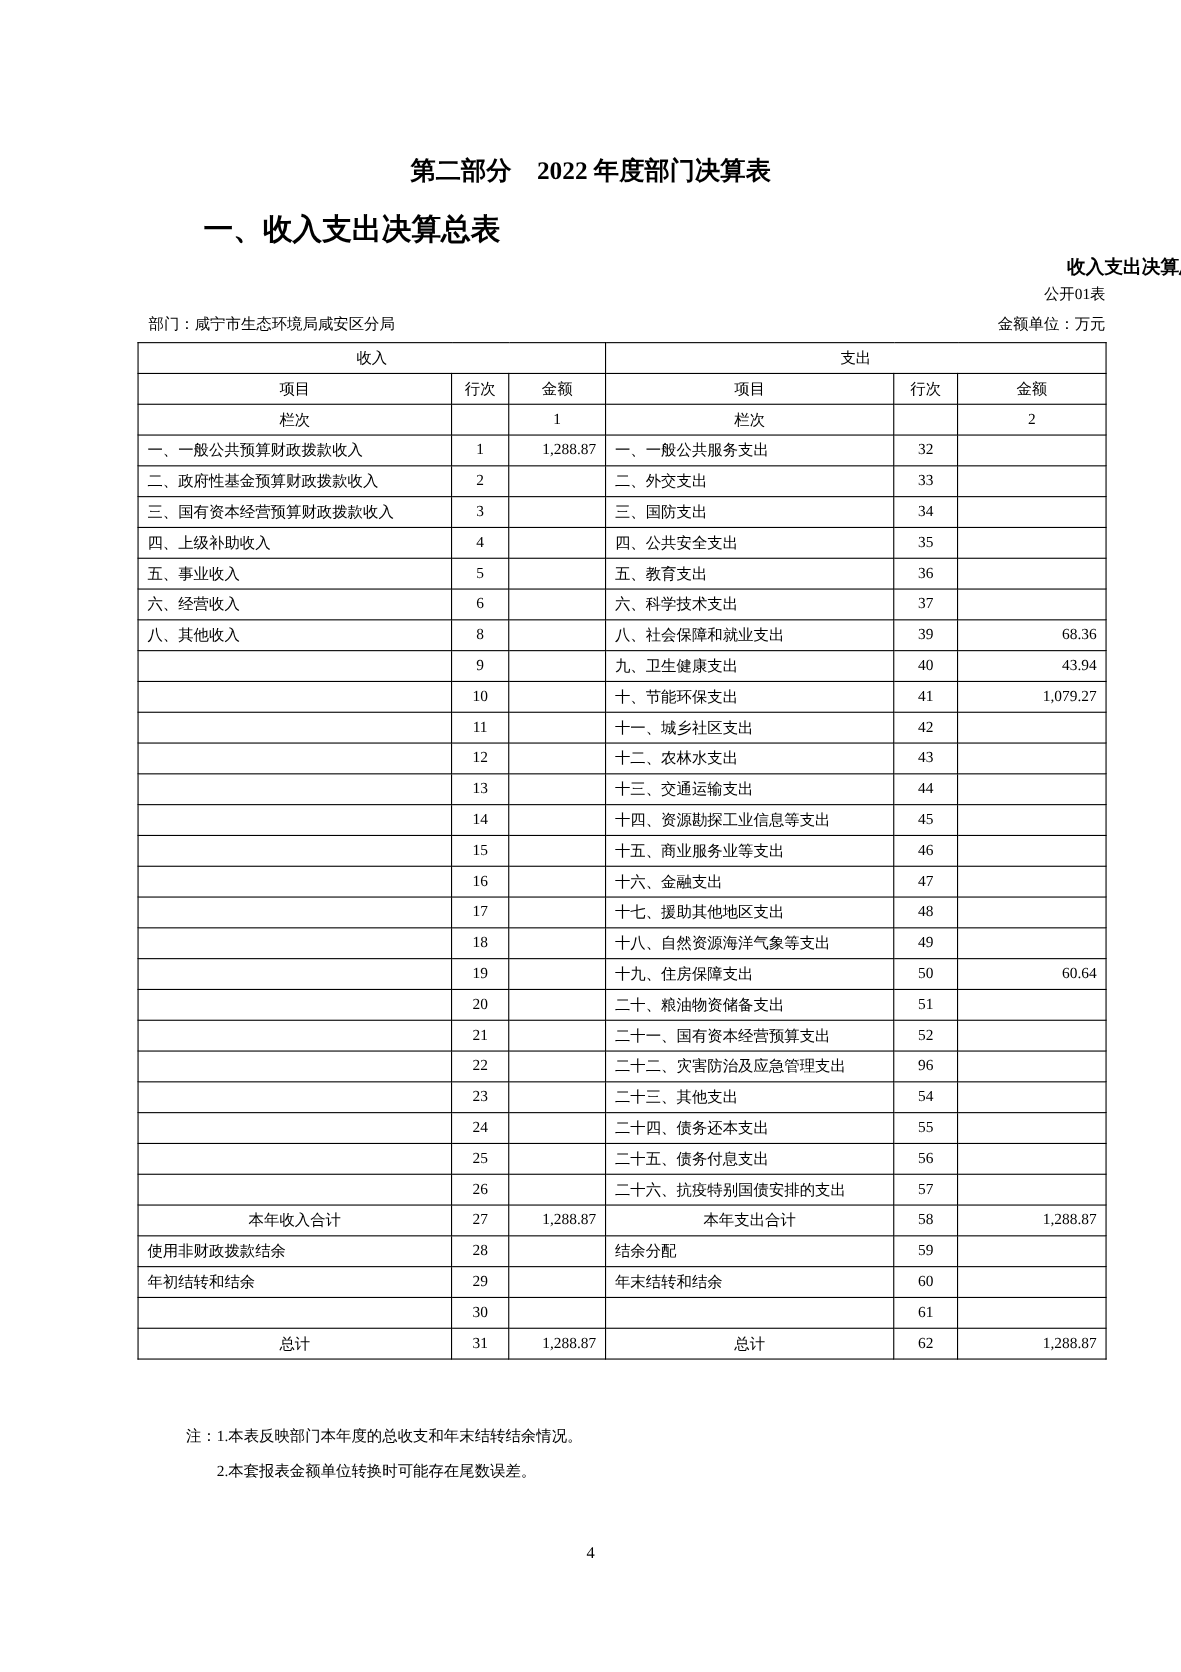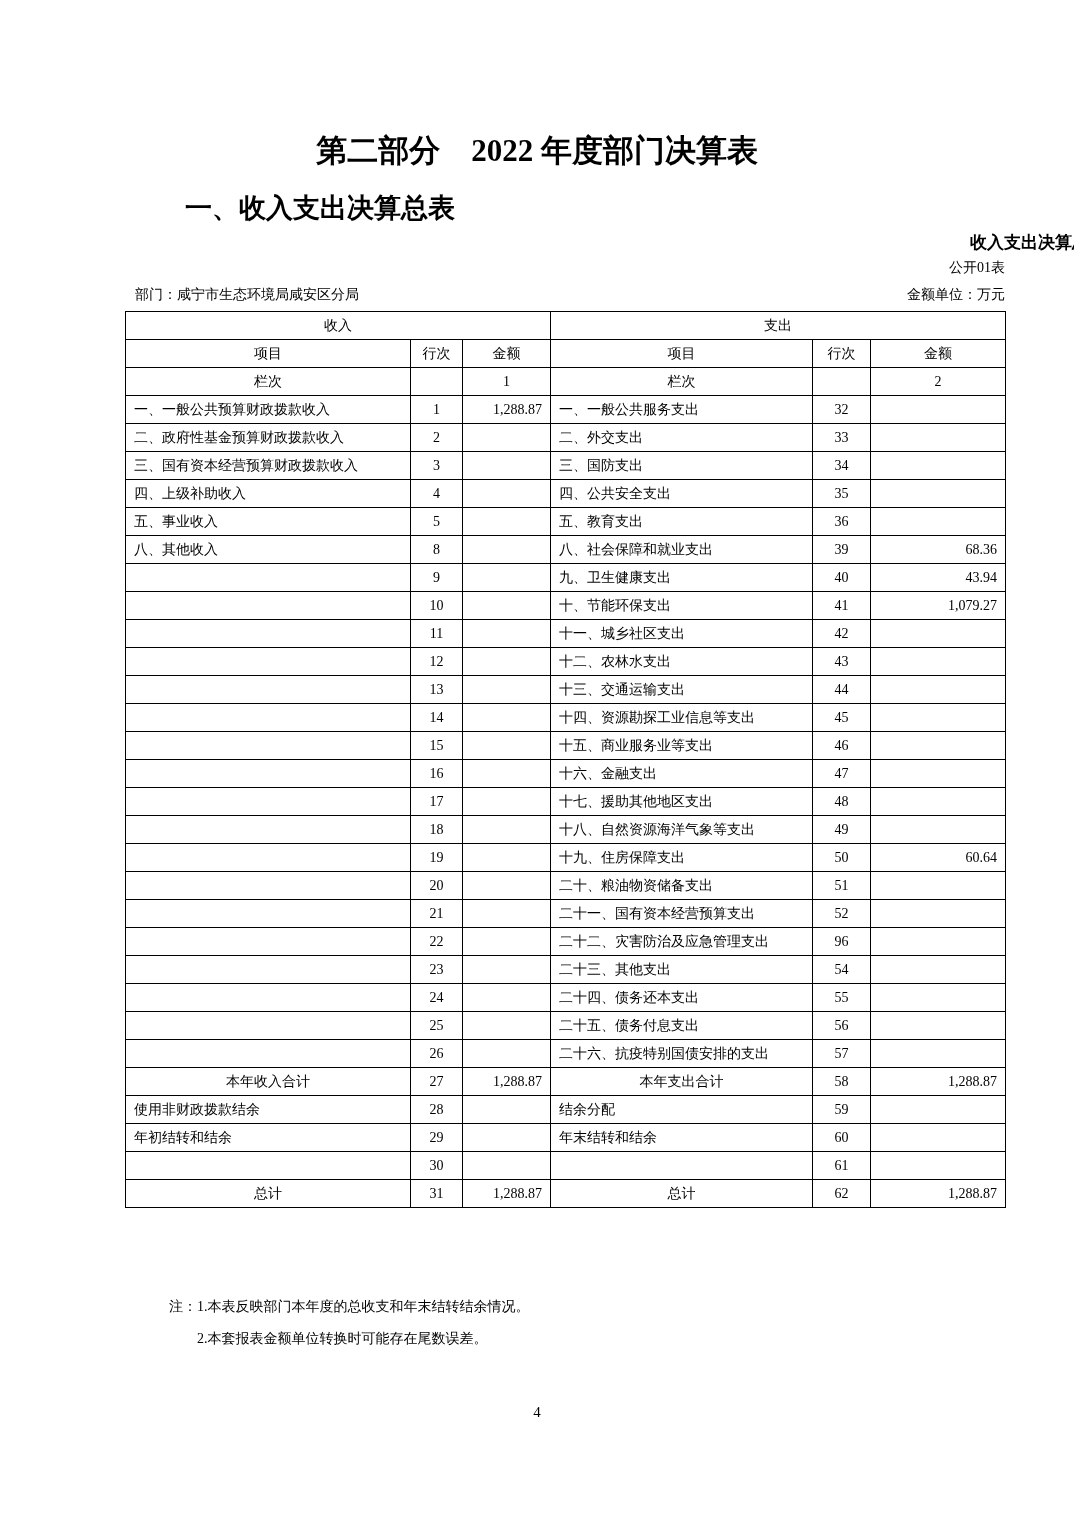--- a/index.html
+++ b/index.html
@@ -11,25 +11,25 @@
   }
   .page {
     position: relative;
     width: 1074px;
     height: 1520px;
     background: #ffffff;
     overflow: hidden;
   }
   .part-title {
     position: absolute;
-    top: 130px;
+    top: 140px;
     left: 0;
     width: 100%;
     text-align: center;
-    font-size: 31px;
+    font-size: 23px;
     font-weight: bold;
     white-space: pre;
   }
   .section-title {
     position: absolute;
     top: 190px;
     left: 185px;
     font-size: 27px;
     font-weight: bold;
   }
@@ -184,20 +184,28 @@
         </tr>
         <tr>
           <td class="item">五、事业收入</td>
           <td class="line">5</td>
           <td class="amount"></td>
           <td class="item">五、教育支出</td>
           <td class="line">36</td>
           <td class="amount"></td>
         </tr>
         <tr>
+          <td class="item">六、经营收入</td>
+          <td class="line">6</td>
+          <td class="amount"></td>
+          <td class="item">六、科学技术支出</td>
+          <td class="line">37</td>
+          <td class="amount"></td>
+        </tr>
+        <tr>
           <td class="item">八、其他收入</td>
           <td class="line">8</td>
           <td class="amount"></td>
           <td class="item">八、社会保障和就业支出</td>
           <td class="line">39</td>
           <td class="amount">68.36</td>
         </tr>
         <tr>
           <td class="item"></td>
           <td class="line">9</td>

